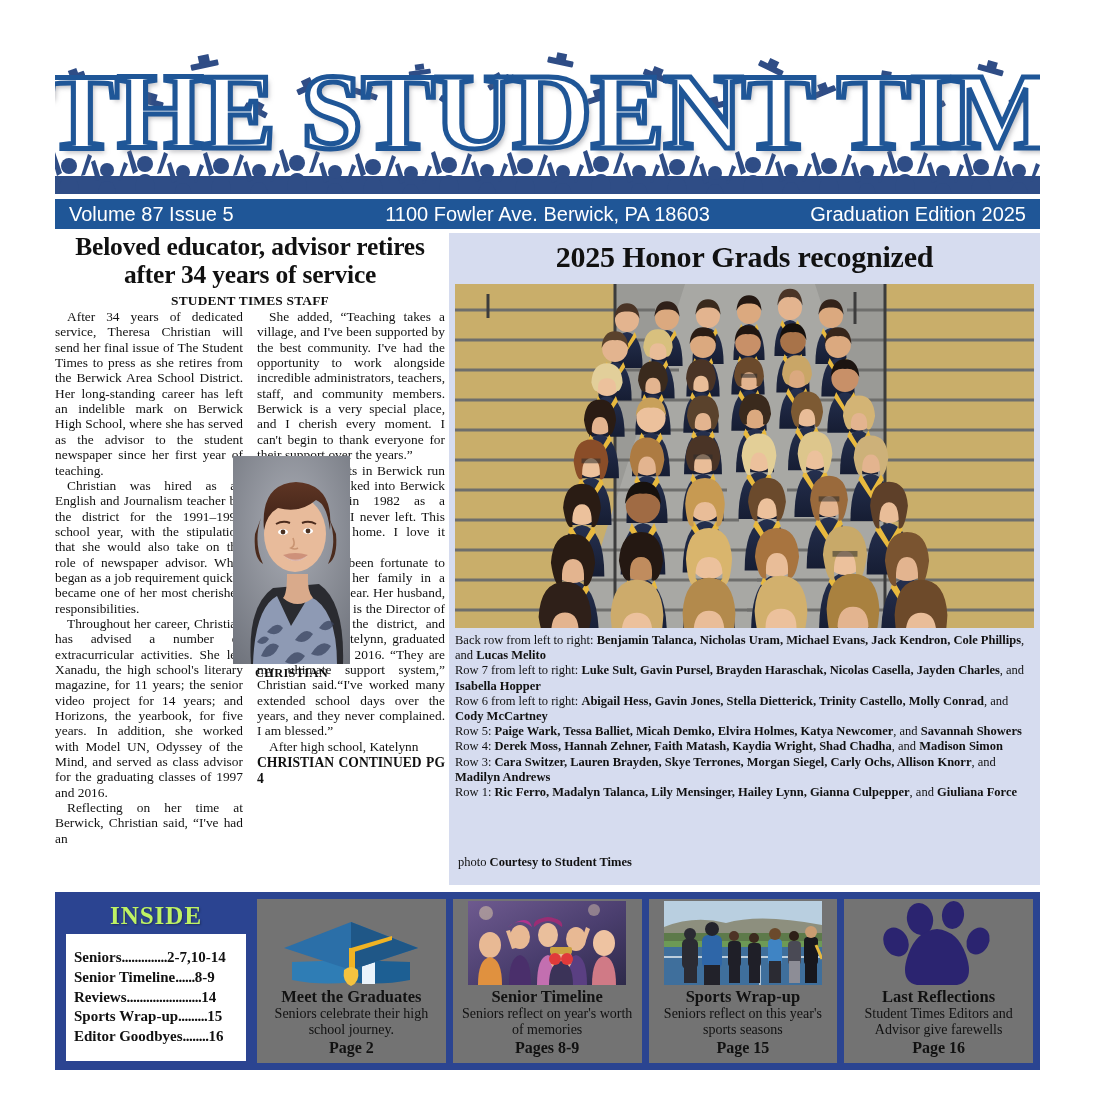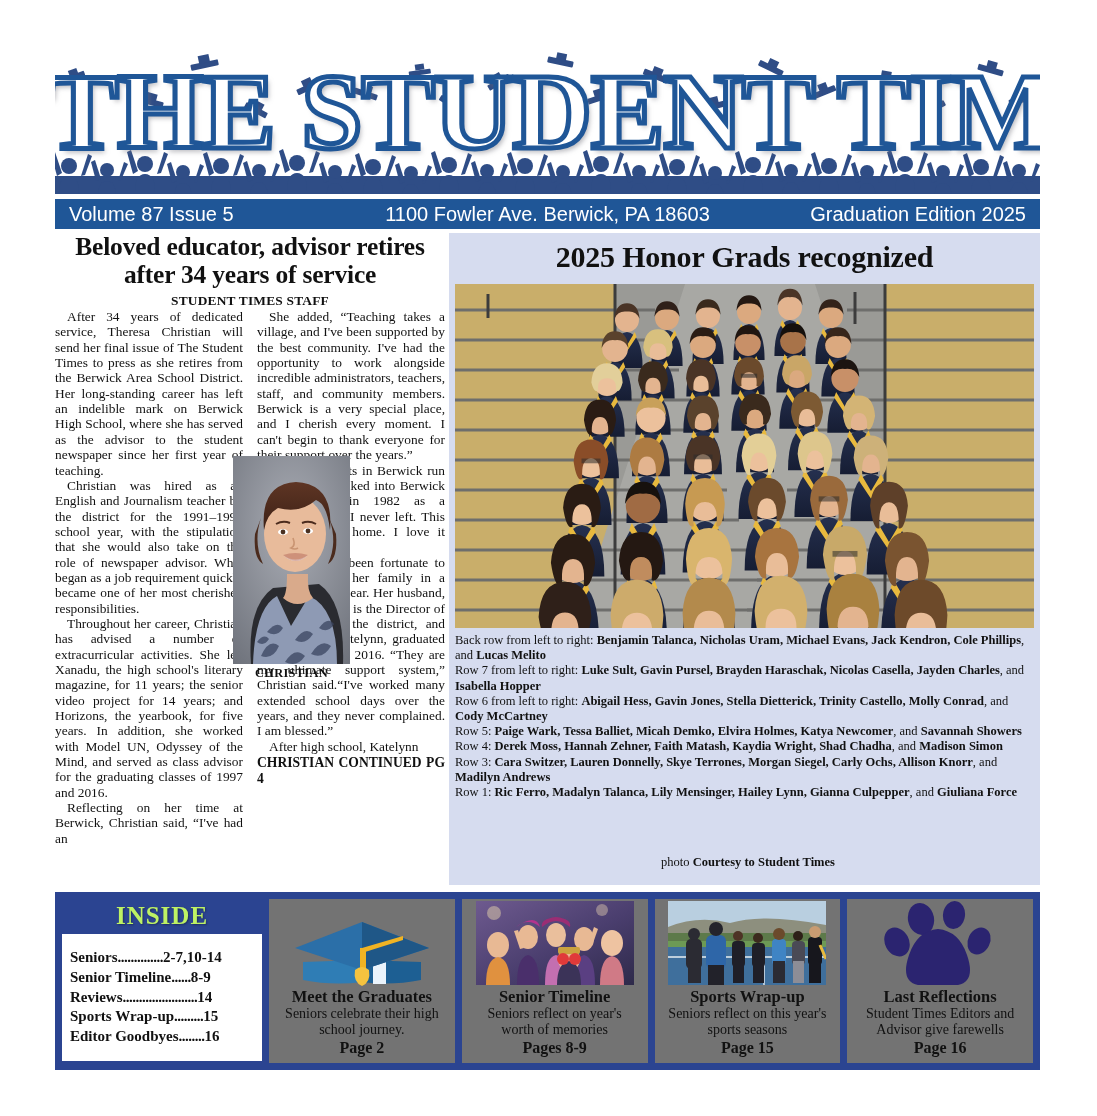--- a/index.html
+++ b/index.html
@@ -39,30 +39,30 @@
   .hs-cap{position:absolute;left:178px;top:433px;width:117px;text-align:center;font-weight:bold;font-size:12.4px;letter-spacing:.3px;}
   .wrapL{float:right;width:0;height:214px;}
 
   
   .honor{position:absolute;left:449px;top:233px;width:591px;height:652px;background:#d6dcef;}
   .honor-head{text-align:center;font-weight:bold;font-size:30px;padding-top:7px;letter-spacing:-.2px;}
   .photo{position:absolute;left:6px;top:51px;width:579px;height:344px;overflow:hidden;background:#bdbdb8;}
   .cap-wrap{position:absolute;left:6px;top:400px;width:582px;font-size:12.5px;line-height:1.215;}
   .cap-line{margin:0;}
   .cap-line b{font-weight:bold;}
-  .credit{position:absolute;right:2px;top:622px;width:580px;text-align:center;font-size:12.5px;}
+  .credit{position:absolute;right:2px;top:622px;width:580px;text-align:left;font-size:12.5px;}
 
   
   .strip{position:absolute;left:55px;top:892px;width:985px;height:178px;background:#2b4491;
     display:flex;align-items:stretch;padding:7px;box-sizing:border-box;gap:7px;}
   .panel{background:#737373;flex:1;position:relative;display:flex;flex-direction:column;align-items:center;}
   .panel.inside{flex:0 0 188px;background:transparent;}
   .inside-title{width:100%;text-align:center;color:#bef264;font-weight:bold;font-size:25px;letter-spacing:1px;
     text-shadow:1px 1px 2px rgba(0,0,0,.35);margin:3px 0 4px;}
-  .inside-box{background:#fff;width:200px;flex:1;margin:0 auto 2px;padding:14px 0 0 8px;box-sizing:border-box;}
+  .inside-box{background:#fff;width:180px;flex:1;margin:0 auto 2px;padding:14px 0 0 8px;box-sizing:border-box;}
   .toc-row{font-weight:bold;font-size:15px;line-height:1.32;white-space:nowrap;}
   .dots{letter-spacing:-.5px;}
 
   .p-img{width:100%;height:88px;display:flex;align-items:center;justify-content:center;overflow:hidden;}
   .p-title{font-weight:bold;font-size:16.5px;line-height:1.1;text-align:center;margin-top:1px;}
   .p-desc{font-size:14px;line-height:1.12;text-align:center;padding:0 8px;}
   .p-page{font-weight:bold;font-size:16px;text-align:center;margin-top:2px;}
 
   .ph{width:158px;height:84px;overflow:hidden;position:relative;}
 </style>
@@ -752,21 +752,21 @@
         </g>
       </svg>
     </div>
 
     <div class="cap-wrap">
       <p class="cap-line"><span>Back row from left to right: </span><b>Benjamin Talanca, Nicholas Uram, Michael Evans, Jack Kendron, Cole Phillips</b><span>, and </span><b>Lucas Melito</b></p>
       <p class="cap-line"><span>Row 7 from left to right: </span><b>Luke Sult, Gavin Pursel, Brayden Haraschak, Nicolas Casella, Jayden Charles</b><span>, and </span><b>Isabella Hopper</b></p>
       <p class="cap-line"><span>Row 6 from left to right: </span><b>Abigail Hess, Gavin Jones, Stella Dietterick, Trinity Castello, Molly Conrad</b><span>, and </span><b>Cody McCartney</b></p>
       <p class="cap-line"><span>Row 5: </span><b>Paige Wark, Tessa Balliet, Micah Demko, Elvira Holmes, Katya Newcomer</b><span>, and </span><b>Savannah Showers</b></p>
       <p class="cap-line"><span>Row 4: </span><b>Derek Moss, Hannah Zehner, Faith Matash, Kaydia Wright, Shad Chadha</b><span>, and </span><b>Madison Simon</b></p>
-      <p class="cap-line"><span>Row 3: </span><b>Cara Switzer, Lauren Donnelly, Skye Terrones, Morgan Siegel, Carly Ochs, Allison Knorr</b><span>, and </span><b>Madilyn Andrews</b></p>
+      <p class="cap-line"><span>Row 3: </span><b>Cara Switzer, Lauren Brayden, Skye Terrones, Morgan Siegel, Carly Ochs, Allison Knorr</b><span>, and </span><b>Madilyn Andrews</b></p>
       <p class="cap-line"><span>Row 1: </span><b>Ric Ferro, Madalyn Talanca, Lily Mensinger, Hailey Lynn, Gianna Culpepper</b><span>, and </span><b>Giuliana Force</b></p>
     </div>
     <div class="credit"><span>photo </span><b>Courtesy to Student Times</b></div>
   </div>
 
   <div class="strip">
 
     <div class="panel inside">
       <div class="inside-title">INSIDE</div>
       <div class="inside-box">

